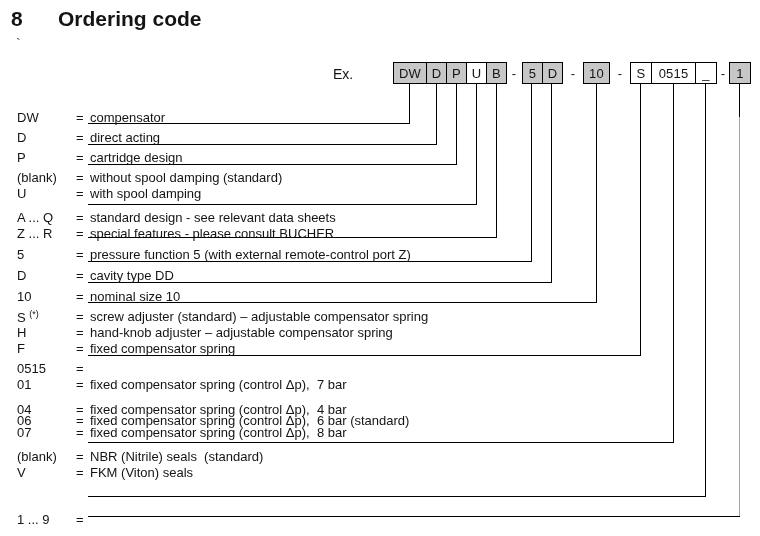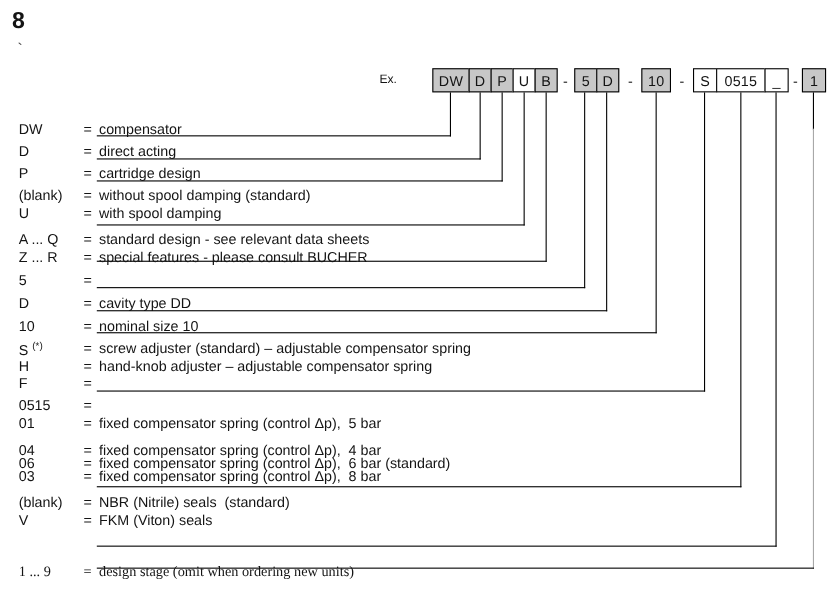--- a/index.html
+++ b/index.html
@@ -2,21 +2,21 @@
 <html><head>
 <meta charset="utf-8">
 <style>
   html,body { margin:0; padding:0; background:#fff; }
   .page { position:relative; width:760px; height:536px; background:#ffffff;
           font-family:"Liberation Sans", sans-serif; color:#141414; overflow:hidden; }
   .abs { position:absolute; }
   .heading-num   { left:11px; top:7px; font-size:21px; font-weight:bold; }
   .heading-title { left:58px; top:7px; font-size:21px; font-weight:bold; }
   .stray  { left:16px; top:36px; font-size:14px; color:#444; }
-  .ex-label { left:345px; top:66px; font-size:11px; }
+  .ex-label { left:333px; top:66px; font-size:14px; }
 
   .box { top:62px; height:22px; border:1.5px solid #000; box-sizing:border-box;
          display:flex; align-items:center; justify-content:center;
          font-size:13px; letter-spacing:0.2px; }
   .box[data-fill="gray"]  { background:#c7c7c7; }
   .box[data-fill="white"] { background:#ffffff; }
   .dash { top:62px; height:22px; display:flex; align-items:center; justify-content:center; font-size:13px; }
 
   .connector { left:88px; top:84px; box-sizing:border-box;
                border-right:1.5px solid #000; border-bottom:1.5px solid #000; }
@@ -29,20 +29,21 @@
   .code sup { font-size:9px; }
   .eq   { position:absolute; left:76px; }
   .desc { position:absolute; left:90px; white-space:pre; }
 </style>
 </head>
 <body>
 
 <div class="page">
 
   <span class="abs heading-num">8</span>
+  <span class="abs heading-title">Ordering code</span>
   <span class="abs stray">`</span>
 
   <span class="abs ex-label">Ex.</span>
 
   <div class="abs box" style="left:393px;width:34px;" data-fill="gray">DW</div>
   <div class="abs box" style="left:426px;width:21px;" data-fill="gray">D</div>
   <div class="abs box" style="left:446px;width:21px;" data-fill="gray">P</div>
   <div class="abs box" style="left:466px;width:21px;" data-fill="white">U</div>
   <div class="abs box" style="left:486px;width:21px;" data-fill="gray">B</div>
   <div class="abs dash" style="left:508px;width:12px;">-</div>
@@ -104,20 +105,21 @@
       <span class="desc">standard design - see relevant data sheets</span>
     </div>
   <div class="abs row" style="top:226px;">
       <span class="code">Z ... R</span>
       <span class="eq">=</span>
       <span class="desc">special features - please consult BUCHER</span>
     </div>
   <div class="abs row" style="top:247px;">
       <span class="code">5</span>
       <span class="eq">=</span>
+      <span class="desc">pressure function 5 (with external remote-control port Z)</span>
     </div>
   <div class="abs row" style="top:268px;">
       <span class="code">D</span>
       <span class="eq">=</span>
       <span class="desc">cavity type DD</span>
     </div>
   <div class="abs row" style="top:289px;">
       <span class="code">10</span>
       <span class="eq">=</span>
       <span class="desc">nominal size 10</span>
@@ -128,54 +130,54 @@
       <span class="desc">screw adjuster (standard) – adjustable compensator spring</span>
     </div>
   <div class="abs row" style="top:325px;">
       <span class="code">H</span>
       <span class="eq">=</span>
       <span class="desc">hand-knob adjuster – adjustable compensator spring</span>
     </div>
   <div class="abs row" style="top:341px;">
       <span class="code">F</span>
       <span class="eq">=</span>
+      <span class="desc">fixed compensator spring</span>
     </div>
   <div class="abs row" style="top:361px;">
       <span class="code">0515</span>
       <span class="eq">=</span>
     </div>
   <div class="abs row" style="top:377px;">
       <span class="code">01</span>
       <span class="eq">=</span>
-      <span class="desc">fixed compensator spring (control Δp),  5 bar</span>
+      <span class="desc">fixed compensator spring (control Δp),  7 bar</span>
     </div>
   <div class="abs row" style="top:402px;text-align:center;">
       <span class="code">04</span>
       <span class="eq">=</span>
       <span class="desc">fixed compensator spring (control Δp),  4 bar</span>
     </div>
   <div class="abs row" style="top:413px;">
       <span class="code">06</span>
       <span class="eq">=</span>
       <span class="desc">fixed compensator spring (control Δp),  6 bar (standard)</span>
     </div>
   <div class="abs row" style="top:425px;">
-      <span class="code">03</span>
+      <span class="code">07</span>
       <span class="eq">=</span>
       <span class="desc">fixed compensator spring (control Δp),  8 bar</span>
     </div>
   <div class="abs row" style="top:449px;">
       <span class="code">(blank)</span>
       <span class="eq">=</span>
       <span class="desc">NBR (Nitrile) seals  (standard)</span>
     </div>
   <div class="abs row" style="top:465px;">
       <span class="code">V</span>
       <span class="eq">=</span>
       <span class="desc">FKM (Viton) seals</span>
     </div>
-  <div class="abs row" style="top:512px;font-family:Liberation Serif, serif;">
+  <div class="abs row" style="top:512px;">
       <span class="code">1 ... 9</span>
       <span class="eq">=</span>
-      <span class="desc">design stage (omit when ordering new units)</span>
     </div>
 
 </div>
 
 </body></html>

